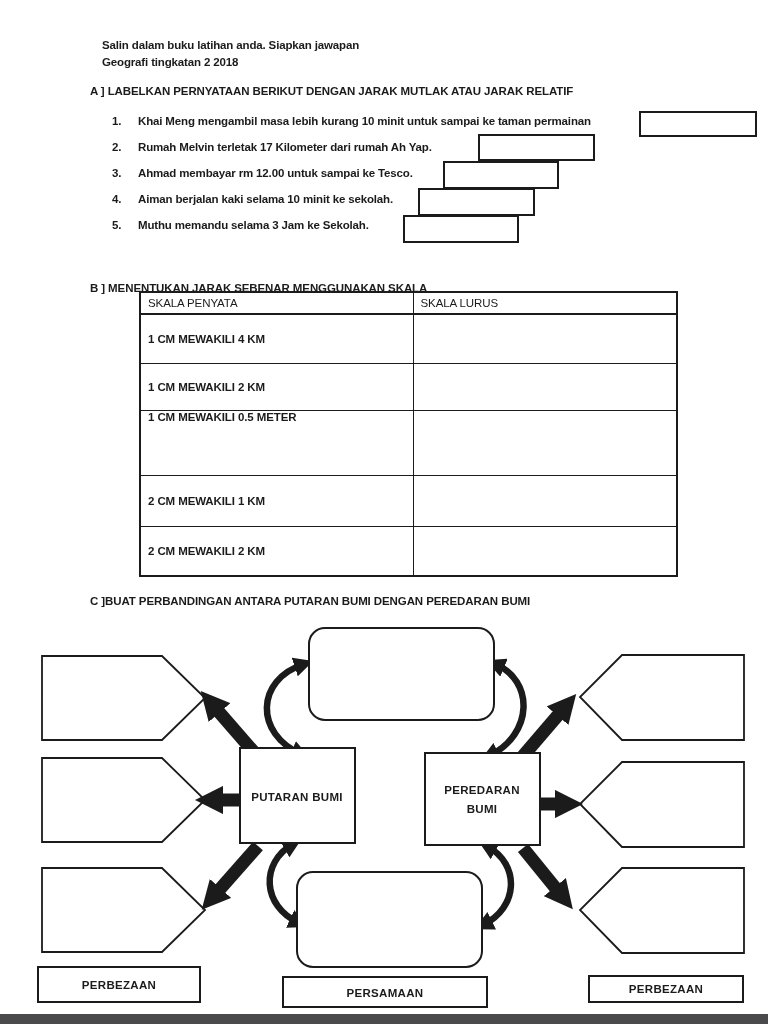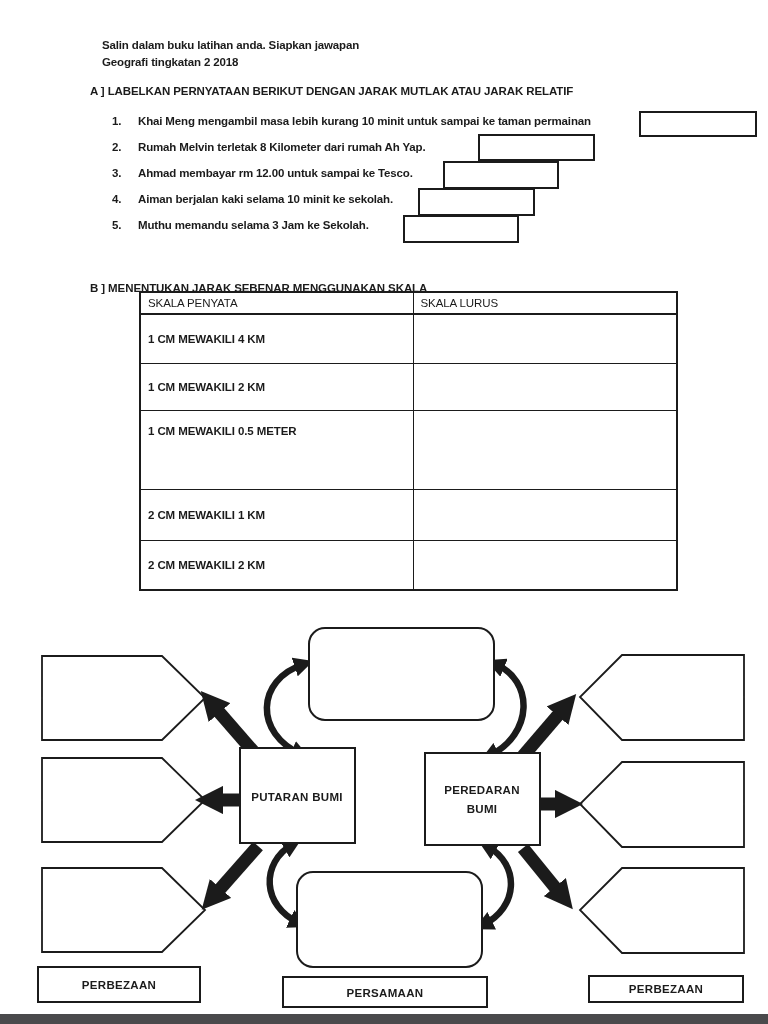--- a/index.html
+++ b/index.html
@@ -23,21 +23,21 @@
   #ab1{left:639px;top:111px;width:114px;height:22px;}
   #ab2{left:478px;top:134px;width:113px;height:23px;}
   #ab3{left:443px;top:161px;width:112px;height:24px;}
   #ab4{left:418px;top:188px;width:113px;height:24px;}
   #ab5{left:403px;top:215px;width:112px;height:24px;}
   table.scale{left:139px;top:291px;position:absolute;border-collapse:collapse;table-layout:fixed;width:537px;font-size:11.5px;letter-spacing:-0.1px;}
   table.scale th,table.scale td{border:1px solid var(--ink,#1b1b1b);padding:0 0 0 7px;text-align:left;}
   table.scale{border:2px solid var(--ink,#1b1b1b);}
   table.scale th{height:20px;border-bottom:2px solid var(--ink,#1b1b1b);font-weight:400;}
   col.c1{width:273px;} col.c2{width:264px;}
-  tr.r1 td{height:48px;} tr.r2 td{height:46px;} tr.r3 td{height:64px;vertical-align:top;padding-top:14px;margin-top:33px;}
+  tr.r1 td{height:48px;} tr.r2 td{height:46px;} tr.r3 td{height:64px;vertical-align:top;margin-top:33px;}
   tr.r4 td{height:50px;} tr.r5 td{height:48px;}
   svg.diagram{position:absolute;left:0;top:620px;width:768px;height:395px;}
   .shape{fill:#ffffff;stroke:var(--ink,#1b1b1b);stroke-width:1.8px;}
   .cbox{fill:#ffffff;stroke:var(--ink,#1b1b1b);stroke-width:2px;}
   .blk{stroke:var(--ink,#1b1b1b);stroke-width:13px;fill:none;}
   .arc{stroke:var(--ink,#1b1b1b);stroke-width:6.5px;fill:none;}
   .mk{fill:var(--ink,#1b1b1b);}
   .st{font-family:"Liberation Sans",sans-serif;font-weight:700;font-size:11.5px;fill:var(--ink,#1b1b1b);text-anchor:middle;letter-spacing:0.3px;}
   .band{left:0;top:1014px;width:768px;height:10px;background:var(--bottom-band,#4a4a4c);}
 </style>
@@ -53,21 +53,21 @@
 
   <div class="abs sec-title" id="titleA">A ] LABELKAN PERNYATAAN BERIKUT DENGAN JARAK MUTLAK ATAU JARAK RELATIF</div>
 
   <div class="abs qlist">
     <div class="qrow">
       <span class="qnum">1.</span>
       <span>Khai Meng mengambil masa lebih kurang 10 minit untuk sampai ke taman permainan</span>
     </div>
     <div class="qrow">
       <span class="qnum">2.</span>
-      <span>Rumah Melvin terletak 8 Kilometer dari rumah Ah Yap.</span>
+      <span>Rumah Melvin terletak 17 Kilometer dari rumah Ah Yap.</span>
     </div>
     <div class="qrow">
       <span class="qnum">3.</span>
       <span>Ahmad membayar rm 12.00 untuk sampai ke Tesco.</span>
     </div>
     <div class="qrow">
       <span class="qnum">4.</span>
       <span>Aiman berjalan kaki selama 10 minit ke sekolah.</span>
     </div>
     <div class="qrow">
@@ -112,20 +112,21 @@
         <td>2 CM MEWAKILI 1 KM</td>
         <td></td>
       </tr>
       <tr class="r5">
         <td>2 CM MEWAKILI 2 KM</td>
         <td></td>
       </tr>
     </tbody>
   </table>
 
+  <div class="abs sec-title" id="titleC">C ]BUAT PERBANDINGAN ANTARA PUTARAN BUMI DENGAN PEREDARAN BUMI</div>
 
   <svg class="diagram" viewBox="0 0 768 395">
     <defs>
       <marker id="mB" viewBox="0 0 10 10" refX="4" refY="5" markerWidth="2.2" markerHeight="2.2" orient="auto-start-reverse">
           <path class="mk" d="M0 0 L10 5 L0 10 Z"></path>
         </marker>
       <marker id="mA" viewBox="0 0 10 10" refX="5" refY="5" markerWidth="3" markerHeight="3" orient="auto-start-reverse">
           <path class="mk" d="M0 0 L10 5 L0 10 Z"></path>
         </marker>
     </defs>

